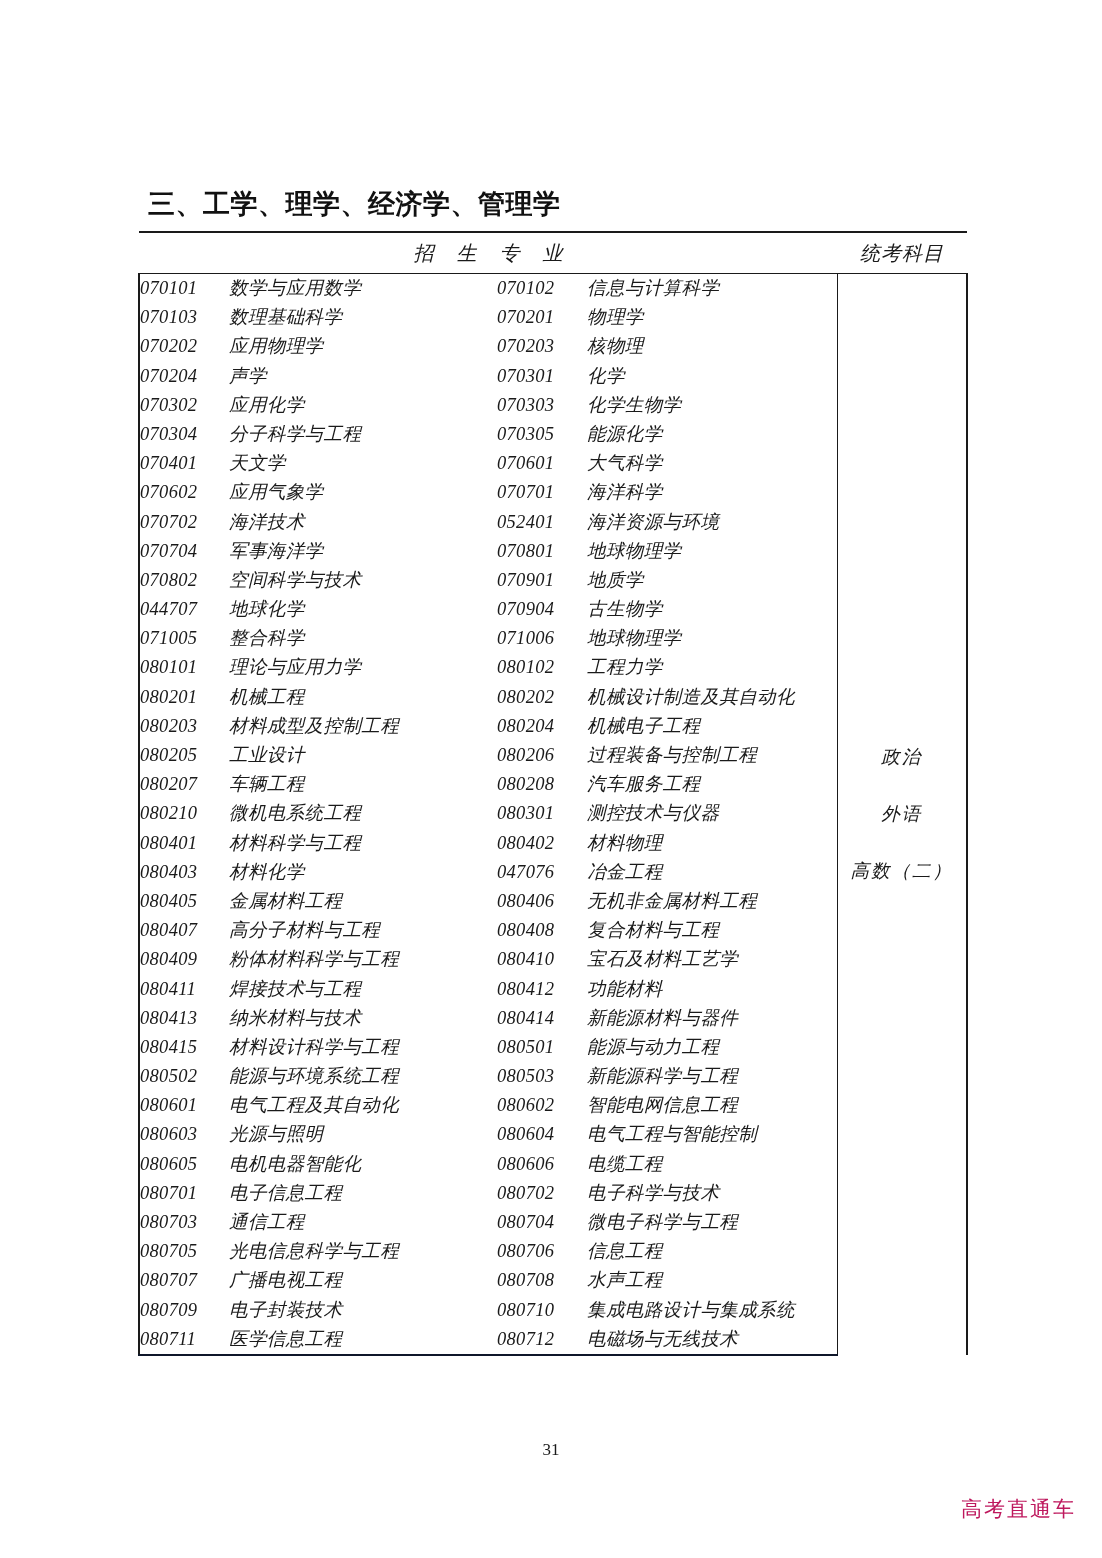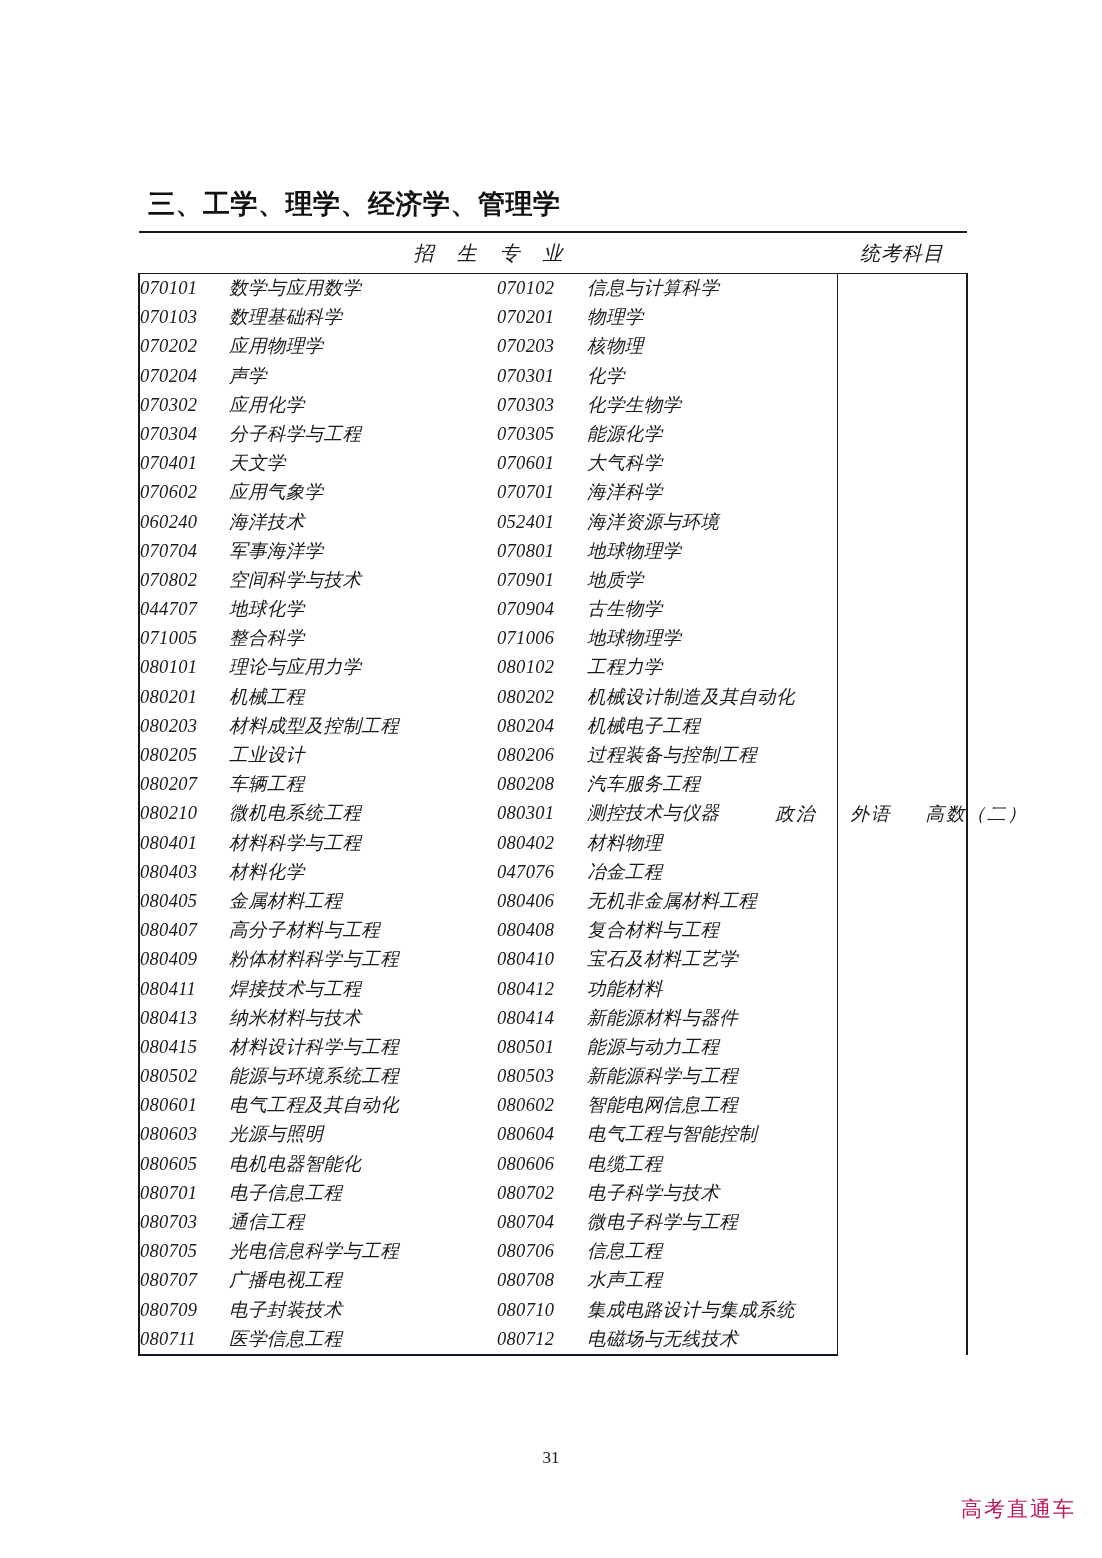--- a/index.html
+++ b/index.html
@@ -97,40 +97,39 @@
 
   
   .subjects-cell {
     text-align: center;
     vertical-align: middle;
     font-size: 20px;
     line-height: 1;
   }
   .subjects-inner {
     display: flex;
-    flex-direction: row;
+    flex-direction: column;
     align-items: center;
     justify-content: center;
     gap: 34px;
   }
   .subject-line {
     letter-spacing: 2px;
     white-space: nowrap;
   }
 
   
   .page-number {
     position: absolute;
     left: 0;
     top: 1440px;
     width: 1102px;
     text-align: center;
     font-size: 17px;
     color: #1a1a1a;
-    margin-top: 8px;
   }
   .watermark {
     position: absolute;
     right: 26px;
     top: 1495px;
     font-size: 21px;
     color: #be185d;
     letter-spacing: 2px;
     font-family: "Liberation Sans", "DejaVu Sans", sans-serif;
     white-space: nowrap;
@@ -205,21 +204,21 @@
           <td class="code">070601</td>
           <td class="name">大气科学</td>
         </tr>
         <tr class="body-row">
           <td class="code c-left-border">070602</td>
           <td class="name">应用气象学</td>
           <td class="code">070701</td>
           <td class="name">海洋科学</td>
         </tr>
         <tr class="body-row">
-          <td class="code c-left-border">060240</td>
+          <td class="code c-left-border">070702</td>
           <td class="name">海洋技术</td>
           <td class="code">052401</td>
           <td class="name">海洋资源与环境</td>
         </tr>
         <tr class="body-row">
           <td class="code c-left-border">070704</td>
           <td class="name">军事海洋学</td>
           <td class="code">070801</td>
           <td class="name">地球物理学</td>
         </tr>

